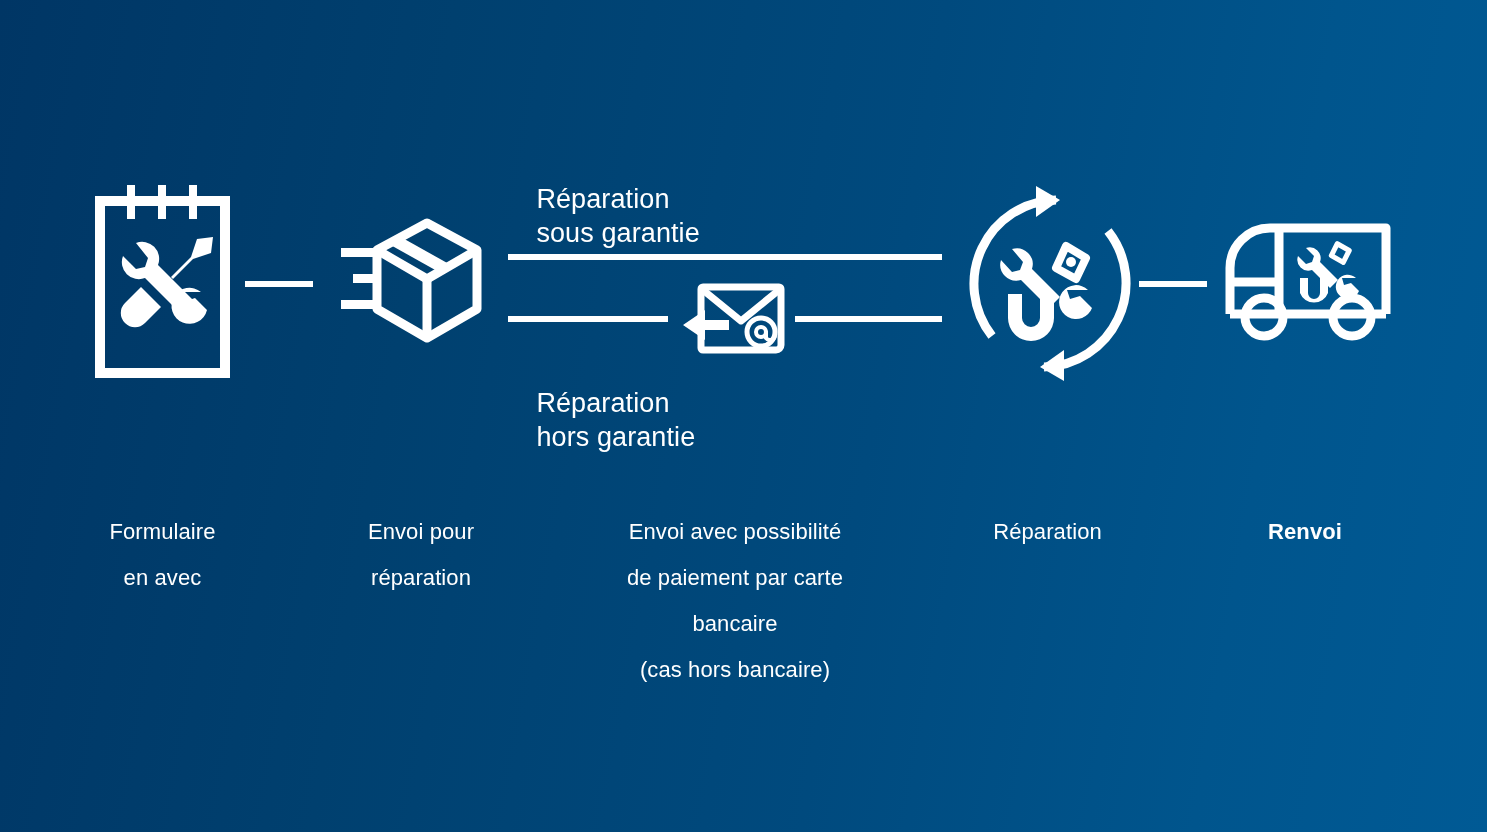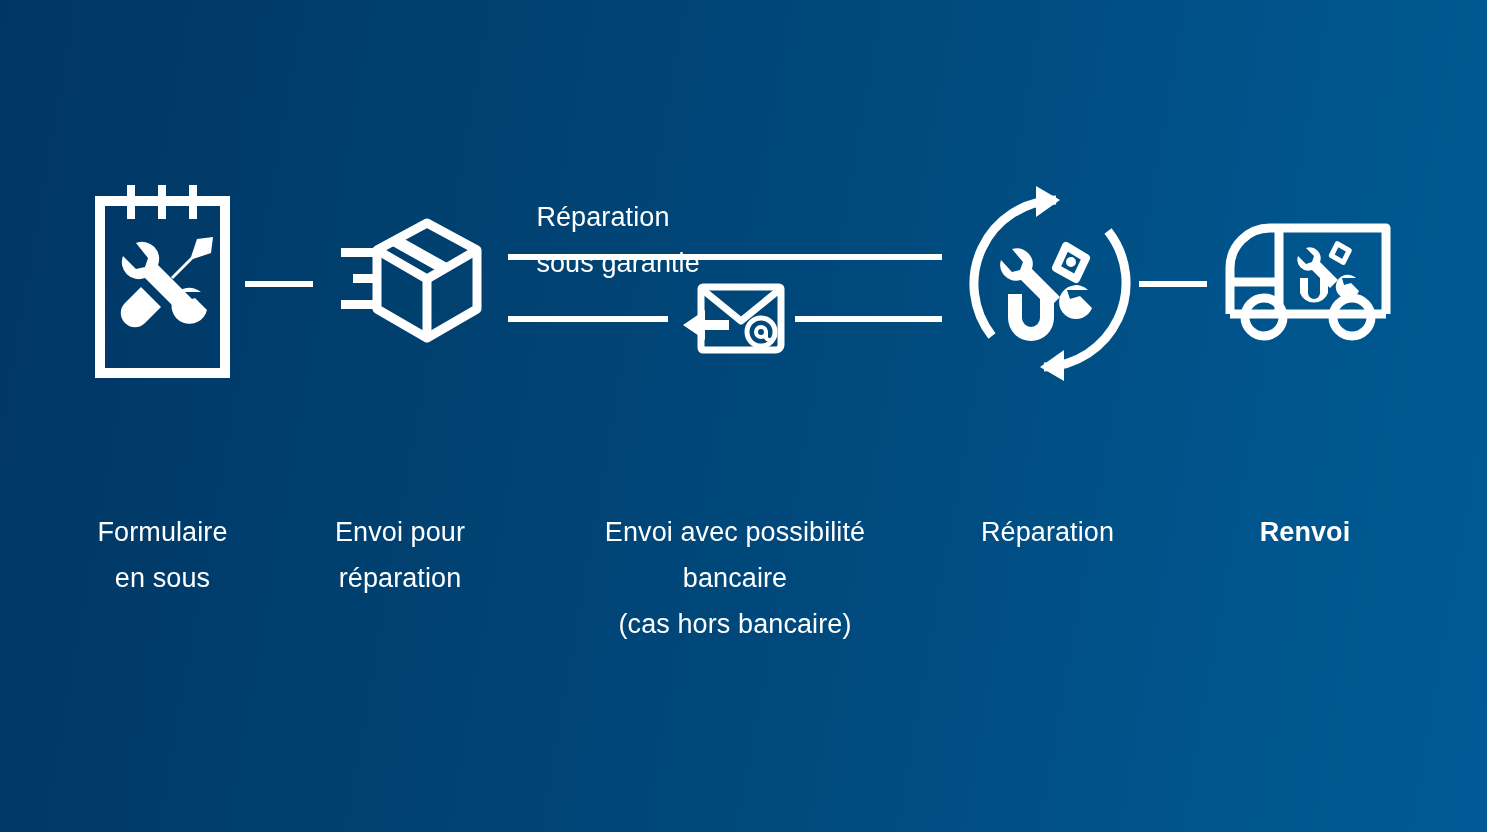--- a/index.html
+++ b/index.html
@@ -29,32 +29,32 @@
     position: absolute;
     background: #ffffff;
     height: 6px;
     border-radius: 0;
   }
 
   
   .branch-label {
     position: absolute;
     font-size: 27px;
-    line-height: 46px;
+    line-height: 34px;
     font-weight: 400;
     color: #ffffff;
     white-space: pre;
     letter-spacing: 0.1px;
   }
 
   
   .caption {
     position: absolute;
     text-align: center;
-    font-size: 27px;
+    font-size: 22px;
     line-height: 46px;
     font-weight: 400;
     color: #ffffff;
     letter-spacing: 0.1px;
   }
 
   .caption span { display: block; }
 
   
   .icon-box { position: absolute; }
@@ -73,20 +73,24 @@
 
   <div class="conn" style="left:795px; top:316px; width:147px;"></div>
 
   <div class="conn" style="left:1139px; top:281px; width:68px;"></div>
 
   <div class="branch-label" style="left:506px; top:148px;">
     <span>Réparation</span>
     <span>sous garantie</span>
   </div>
 
+  <div class="branch-label" style="left:506px; top:352px;">
+    <span>Réparation</span>
+    <span>hors garantie</span>
+  </div>
 
   <div class="icon-box" style="left:95px; top:185px;">
     <svg width="140" height="195" viewBox="0 0 140 195" fill="none">
 
       <rect x="32" y="0" width="8" height="34" fill="#ffffff"></rect>
       <rect x="63" y="0" width="8" height="34" fill="#ffffff"></rect>
       <rect x="94" y="0" width="8" height="34" fill="#ffffff"></rect>
 
       <rect x="5" y="16" width="125" height="172" stroke="#ffffff" stroke-width="10" fill="none"></rect>
 
@@ -182,30 +186,31 @@
         <path d="M8 4 a11 11 0 0 1 14 14 L40 36 L32 44 L14 26 A11 11 0 0 1 0 12 L8 20 L14 18 L16 12 Z"></path>
         <path d="M46 0 L60 8 L53 22 L39 14 Z" stroke="#ffffff" stroke-width="6" fill="none" stroke-linejoin="round" transform="translate(-44,-2) scale(0.85) translate(52,2)"></path>
         <path d="M58 34 a12 12 0 1 0 3 13 L53 39 L46 41 L44 34 Z"></path>
         <path d="M2 34 L10 34 L10 49 a6 6 0 0 0 12 0 L22 34 L30 34 L30 49 a15 15 0 0 1 -28 0 Z"></path>
       </g>
     </svg>
   </div>
 
   <div class="caption" style="left:35px; top:509px; width:255px;">
     <span>Formulaire</span>
-    <span>en sous</span>
-  </div>
-
-  <div class="caption" style="left:280px; top:509px; width:240px;">
+    <span>en avec</span>
+  </div>
+
+  <div class="caption" style="left:301px; top:509px; width:240px;">
     <span>Envoi pour</span>
     <span>réparation</span>
   </div>
 
   <div class="caption" style="left:540px; top:509px; width:390px;">
     <span>Envoi avec possibilité</span>
+    <span>de paiement par carte</span>
     <span>bancaire</span>
     <span>(cas hors bancaire)</span>
   </div>
 
   <div class="caption" style="left:930px; top:509px; width:235px;">
     <span>Réparation</span>
   </div>
 
   <div class="caption" style="left:1190px; top:509px; width:230px;font-weight:bold;">
     <span>Renvoi</span>

